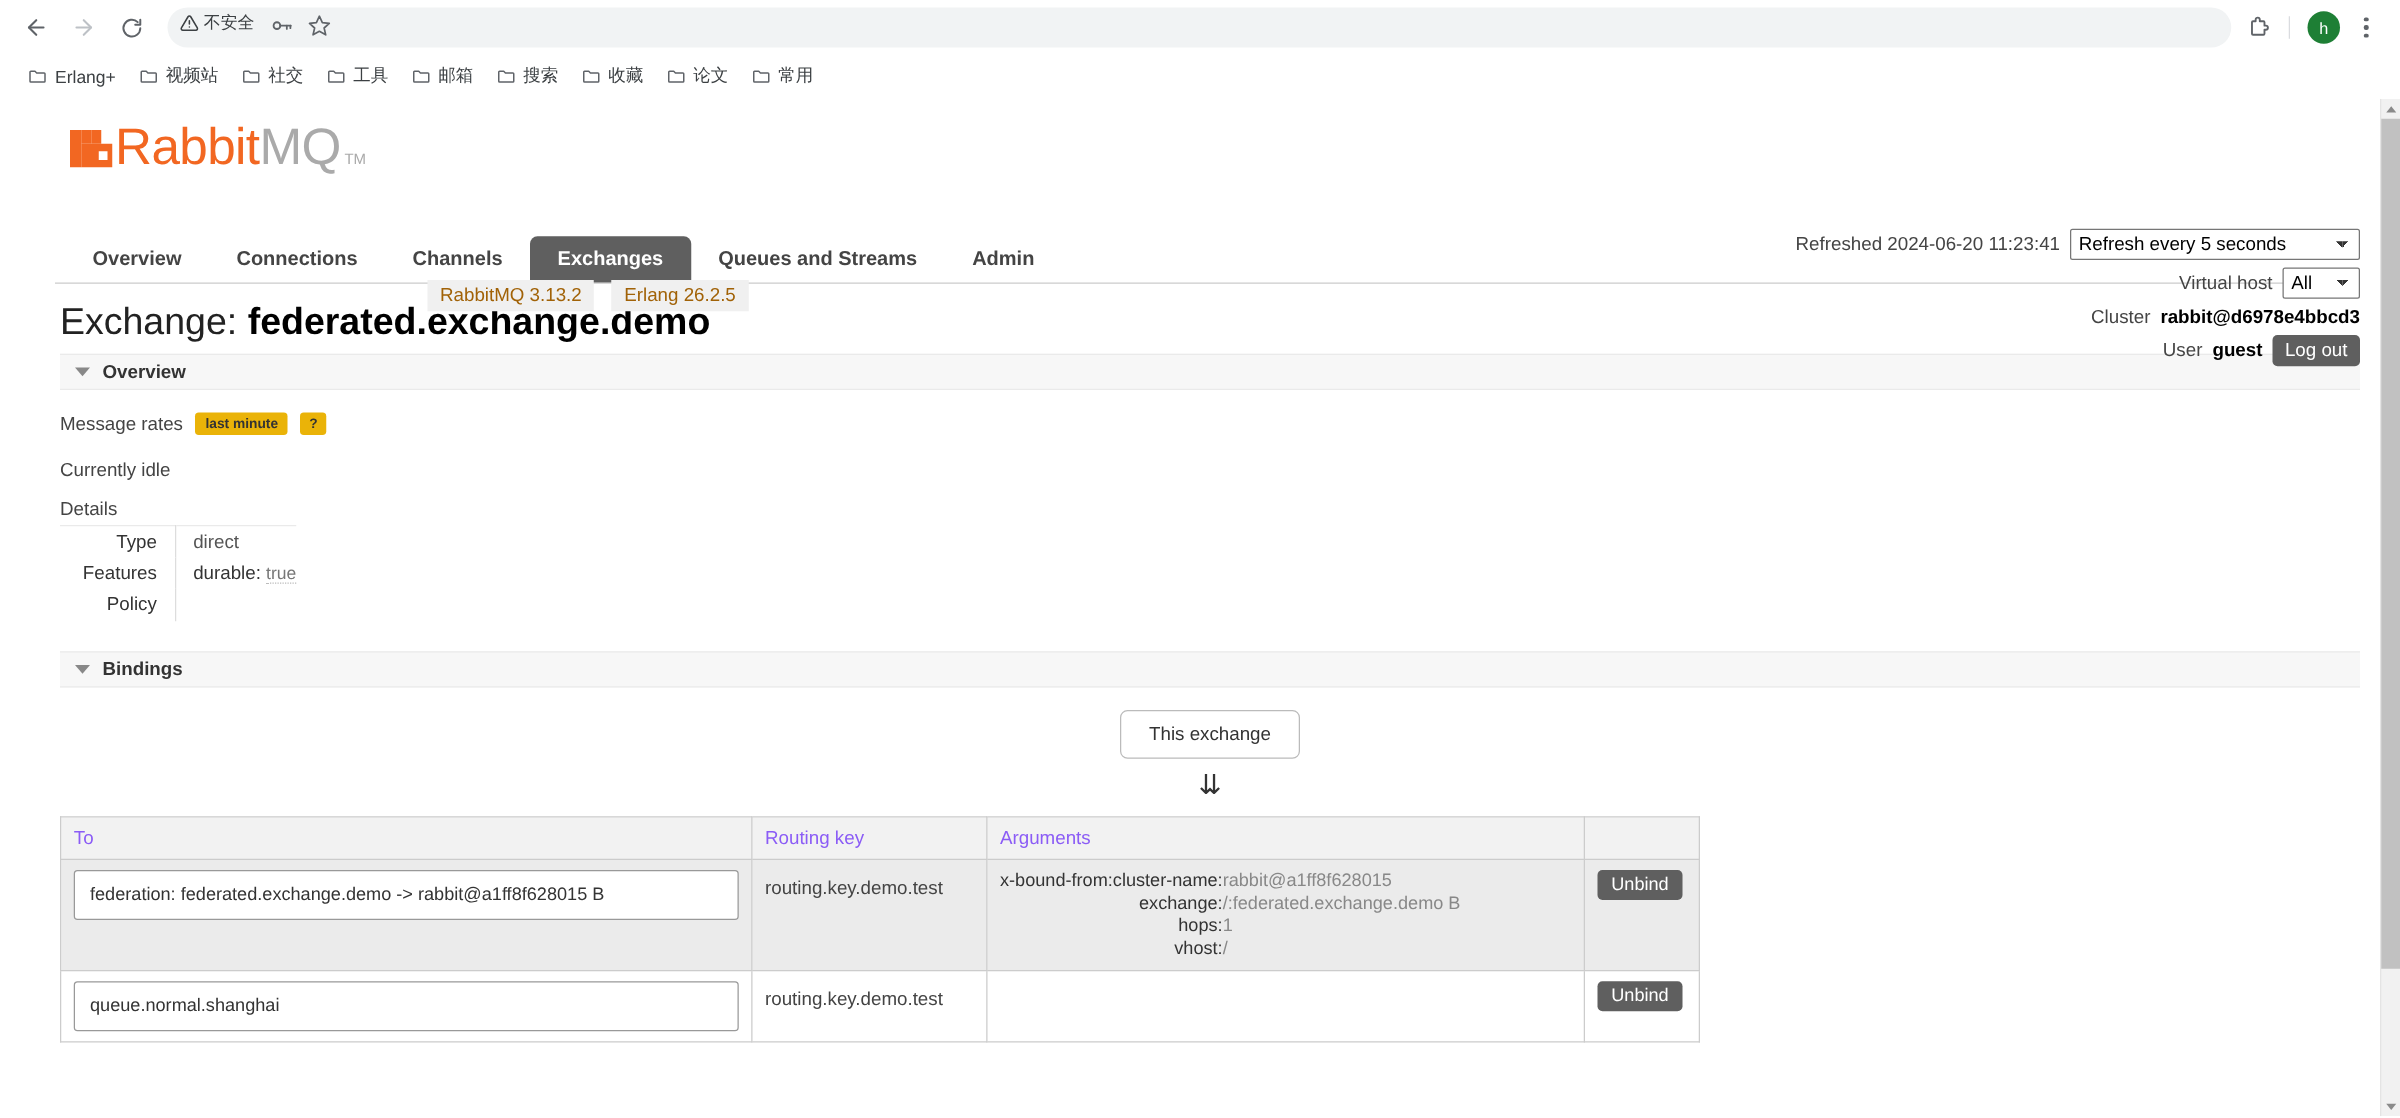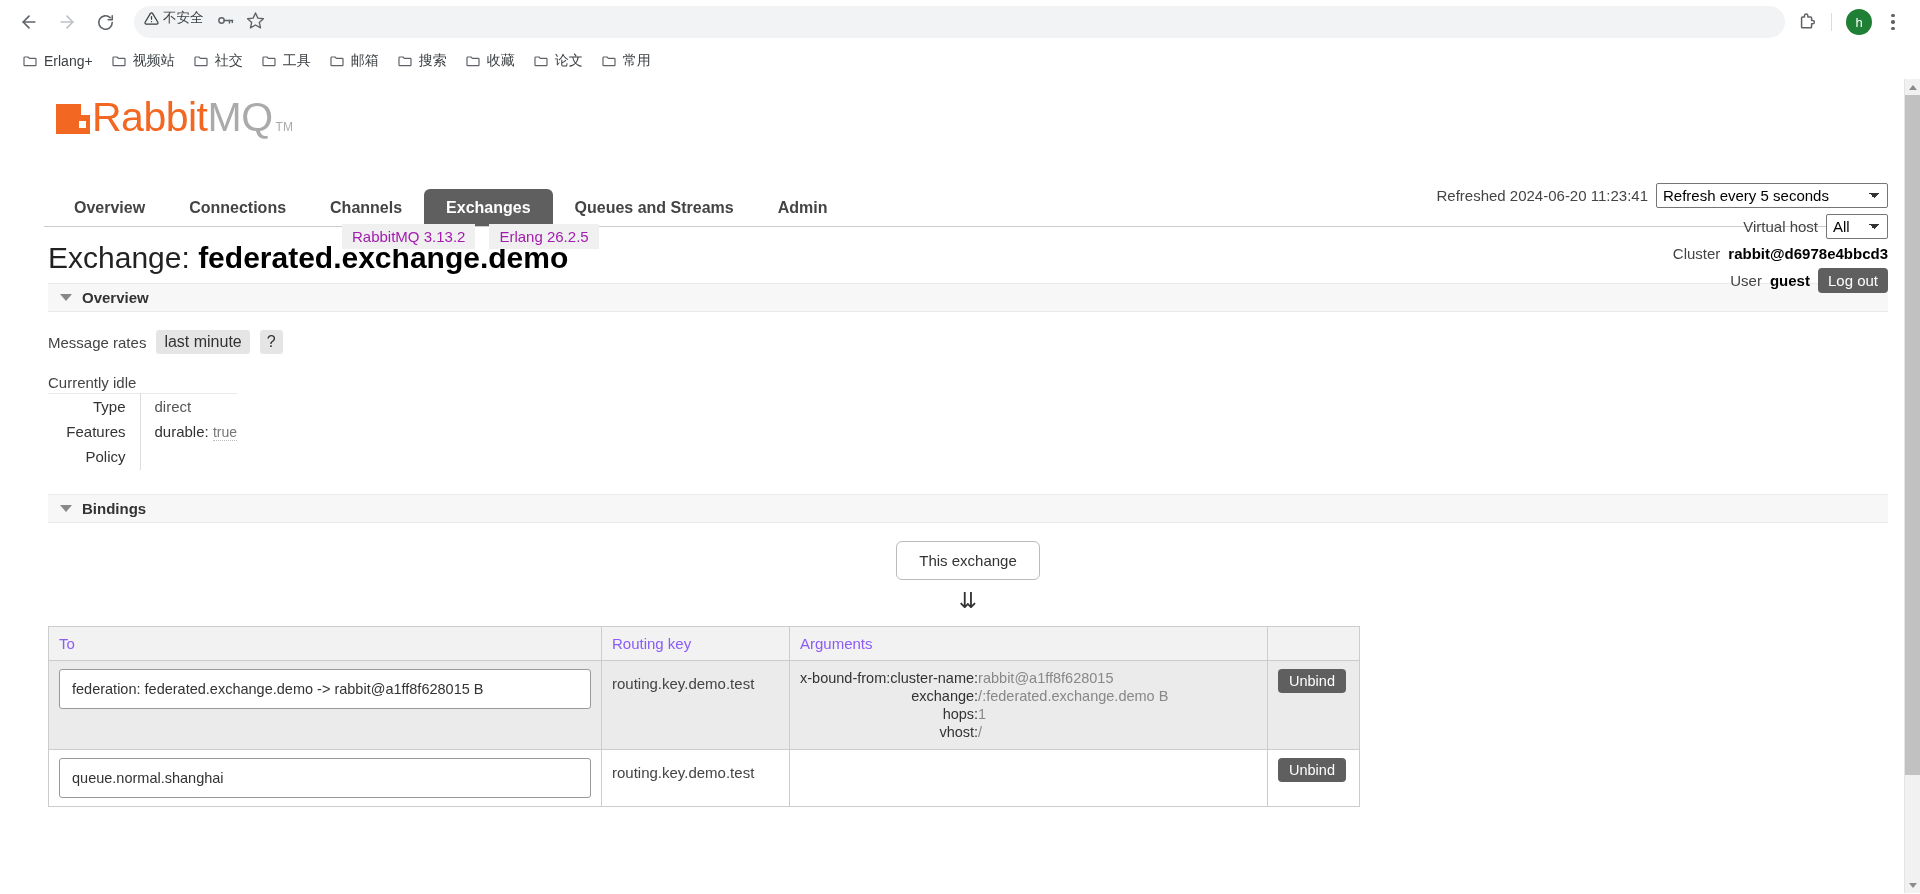--- a/index.html
+++ b/index.html
@@ -195,21 +195,21 @@
   .version-badges {
     position: absolute;
     left: 342px; top: 145px;
     display: flex; gap: 14px;
   }
   .vbadge {
     background: #f0f0f0;
     border-radius: 0;
     padding: 4px 10px;
     font-size: 15px;
-    color: #a21caf;
+    color: #a16207;
     white-space: nowrap;
   }
   .header-right {
     position: absolute;
     right: 16px; top: 104px;
     text-align: right;
     font-size: 15px;
     color: #444;
   }
   .hr-line {
@@ -302,26 +302,27 @@
     border-right: 6px solid transparent;
     border-top: 7px solid #888;
   }
   .msg-rates-row {
     display: flex; align-items: center; gap: 10px;
     margin: 18px 0 0 0;
     font-size: 15px;
     color: #444;
   }
   .pill {
-    background: #e5e5e5;
+    background: #eab308;
     border-radius: 3px;
     padding: 3px 8px;
     color: #333;
-    font-size: 16px;
+    font-size: 11px;
     cursor: pointer;
+    font-weight: bold;
   }
   .pill.q { padding: 3px 7px; }
   .idle-text { margin: 20px 0 0 0; font-size: 15px; color: #444; }
   .details-text { margin: 14px 0 4px 0; font-size: 15px; color: #444; }
 
   .details-table {
     border-collapse: collapse;
     margin-top: 2px;
     border-top: 1px solid #eaeaea;
   }
@@ -612,20 +613,21 @@
           <span>Overview</span>
         </div>
 
         <div class="msg-rates-row">
           <span>Message rates</span>
           <span class="pill">last minute</span>
           <span class="pill q">?</span>
         </div>
 
         <div class="idle-text">Currently idle</div>
+        <div class="details-text">Details</div>
 
         <table class="details-table">
           <tbody>
             <tr>
               <td class="dt-label">Type</td>
               <td class="dt-value">direct</td>
             </tr>
             <tr>
               <td class="dt-label">Features</td>
               <td class="dt-value">

